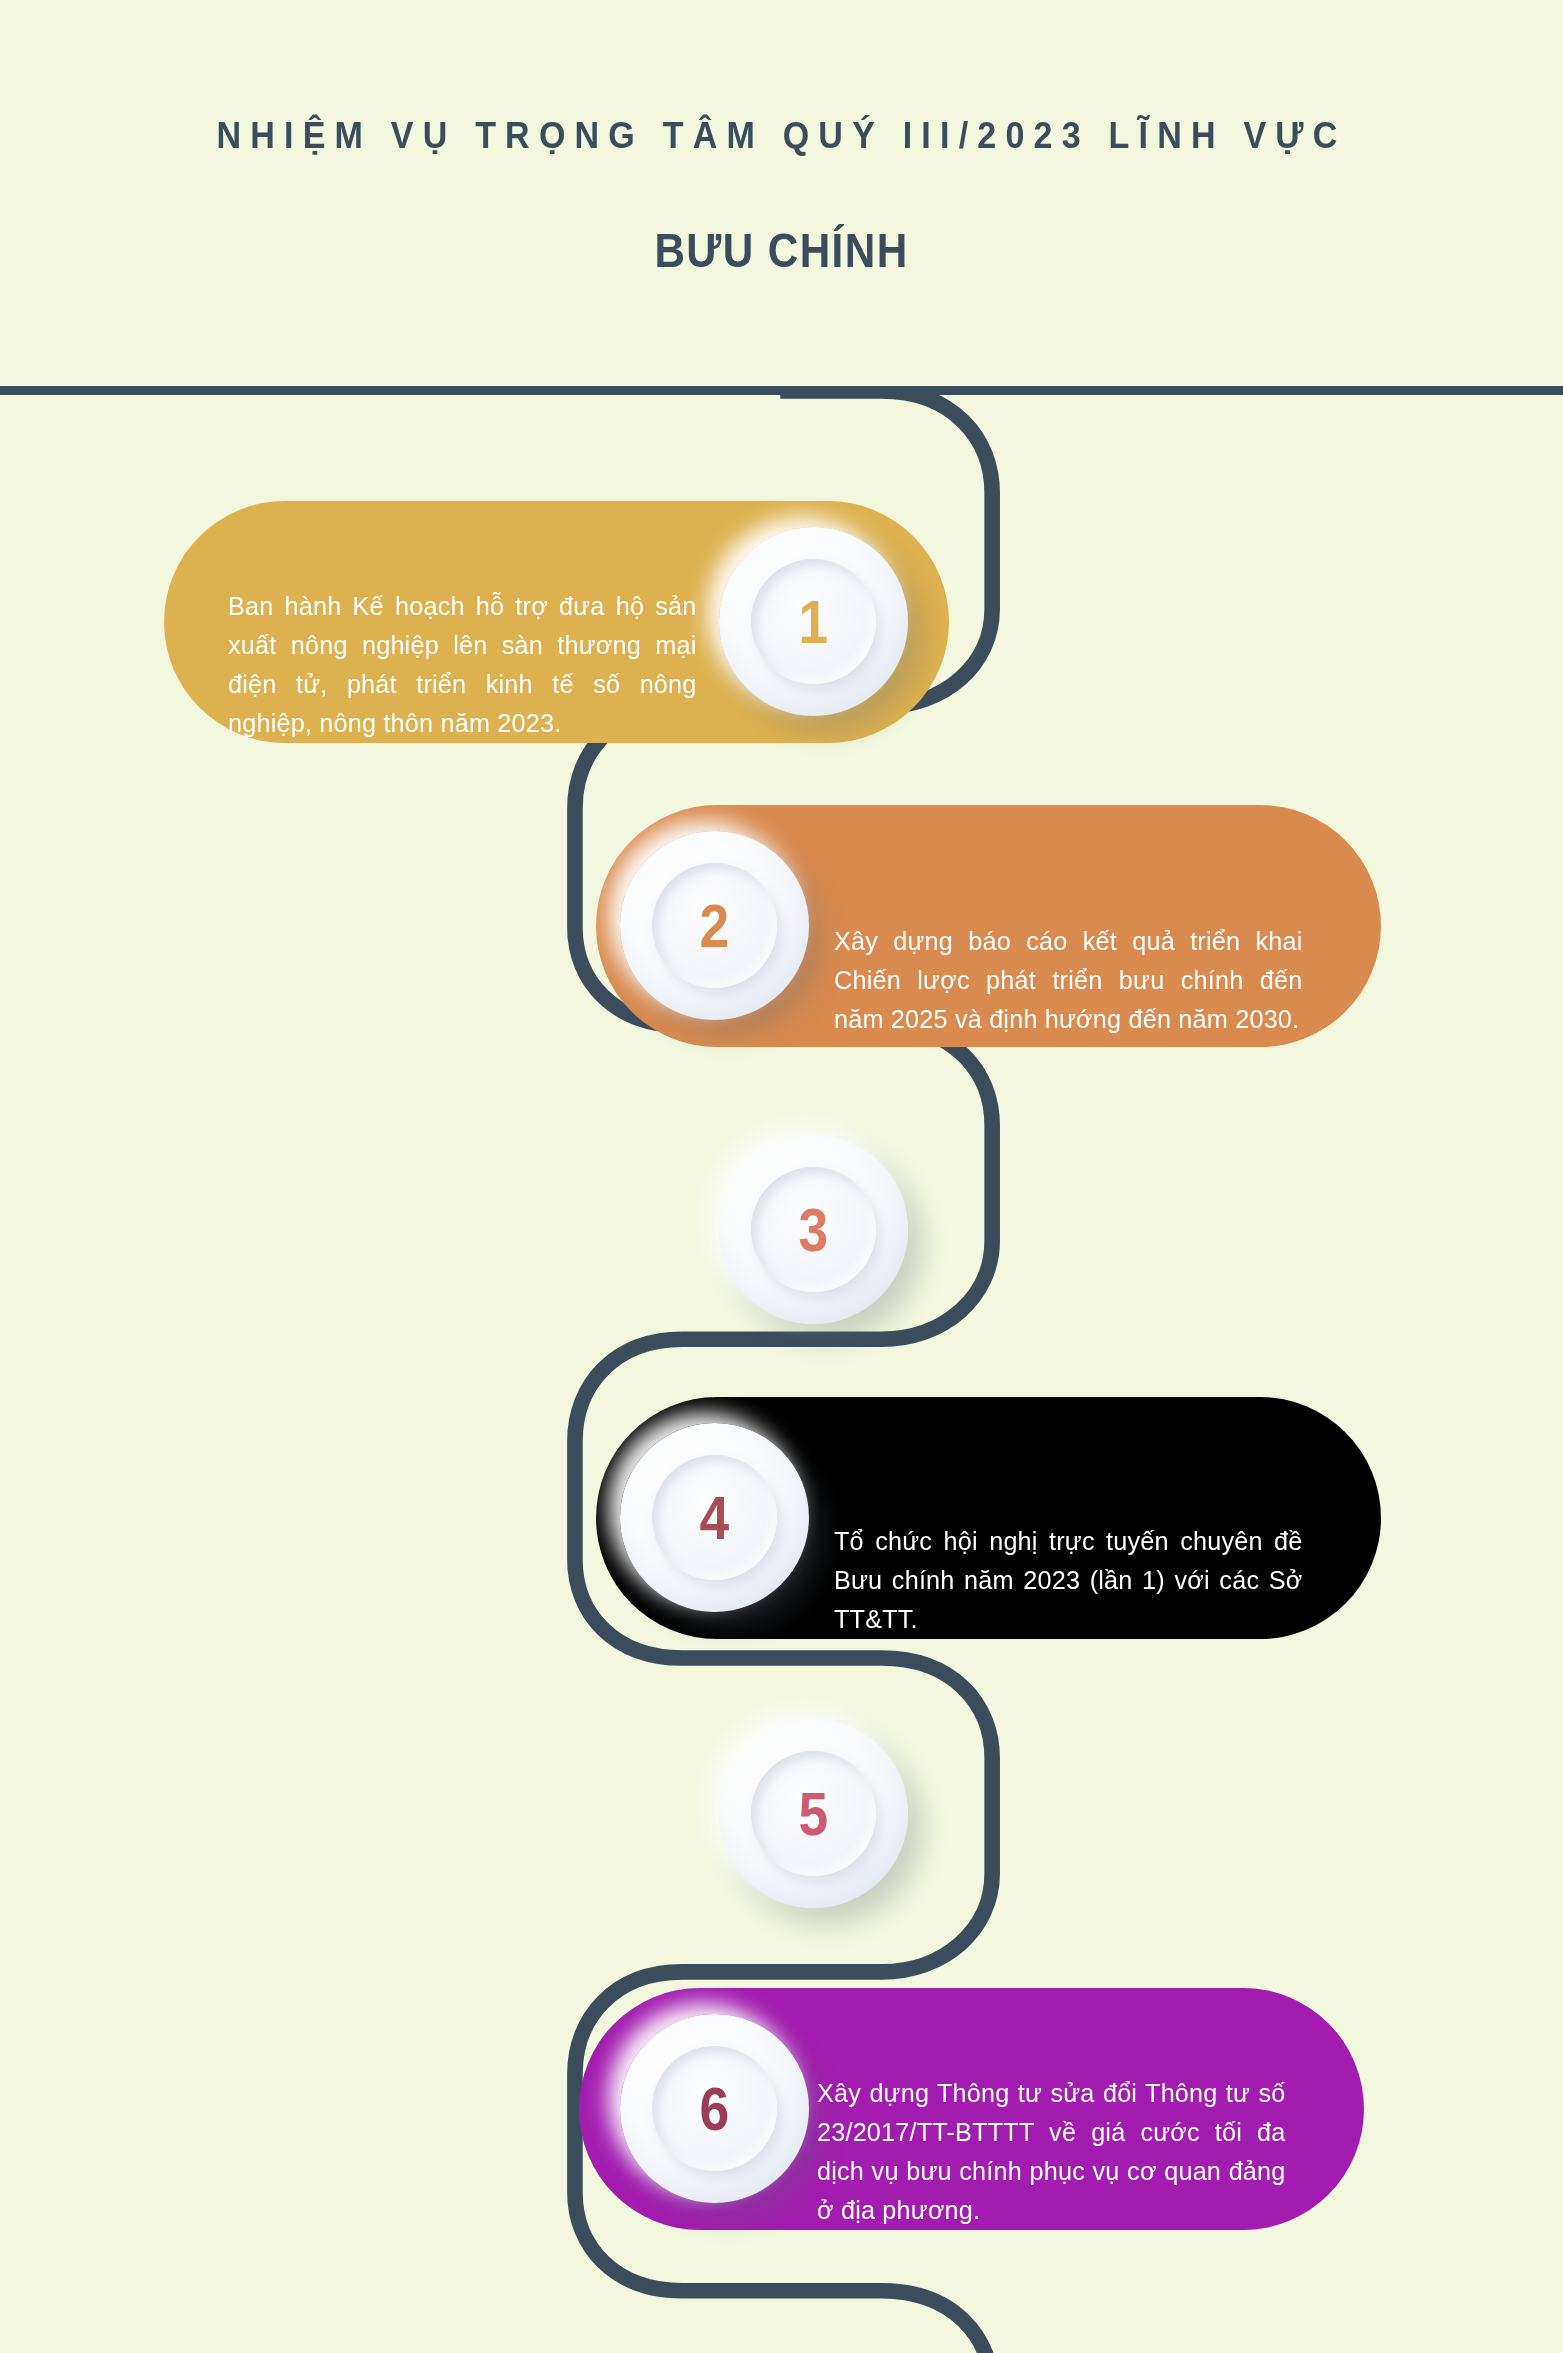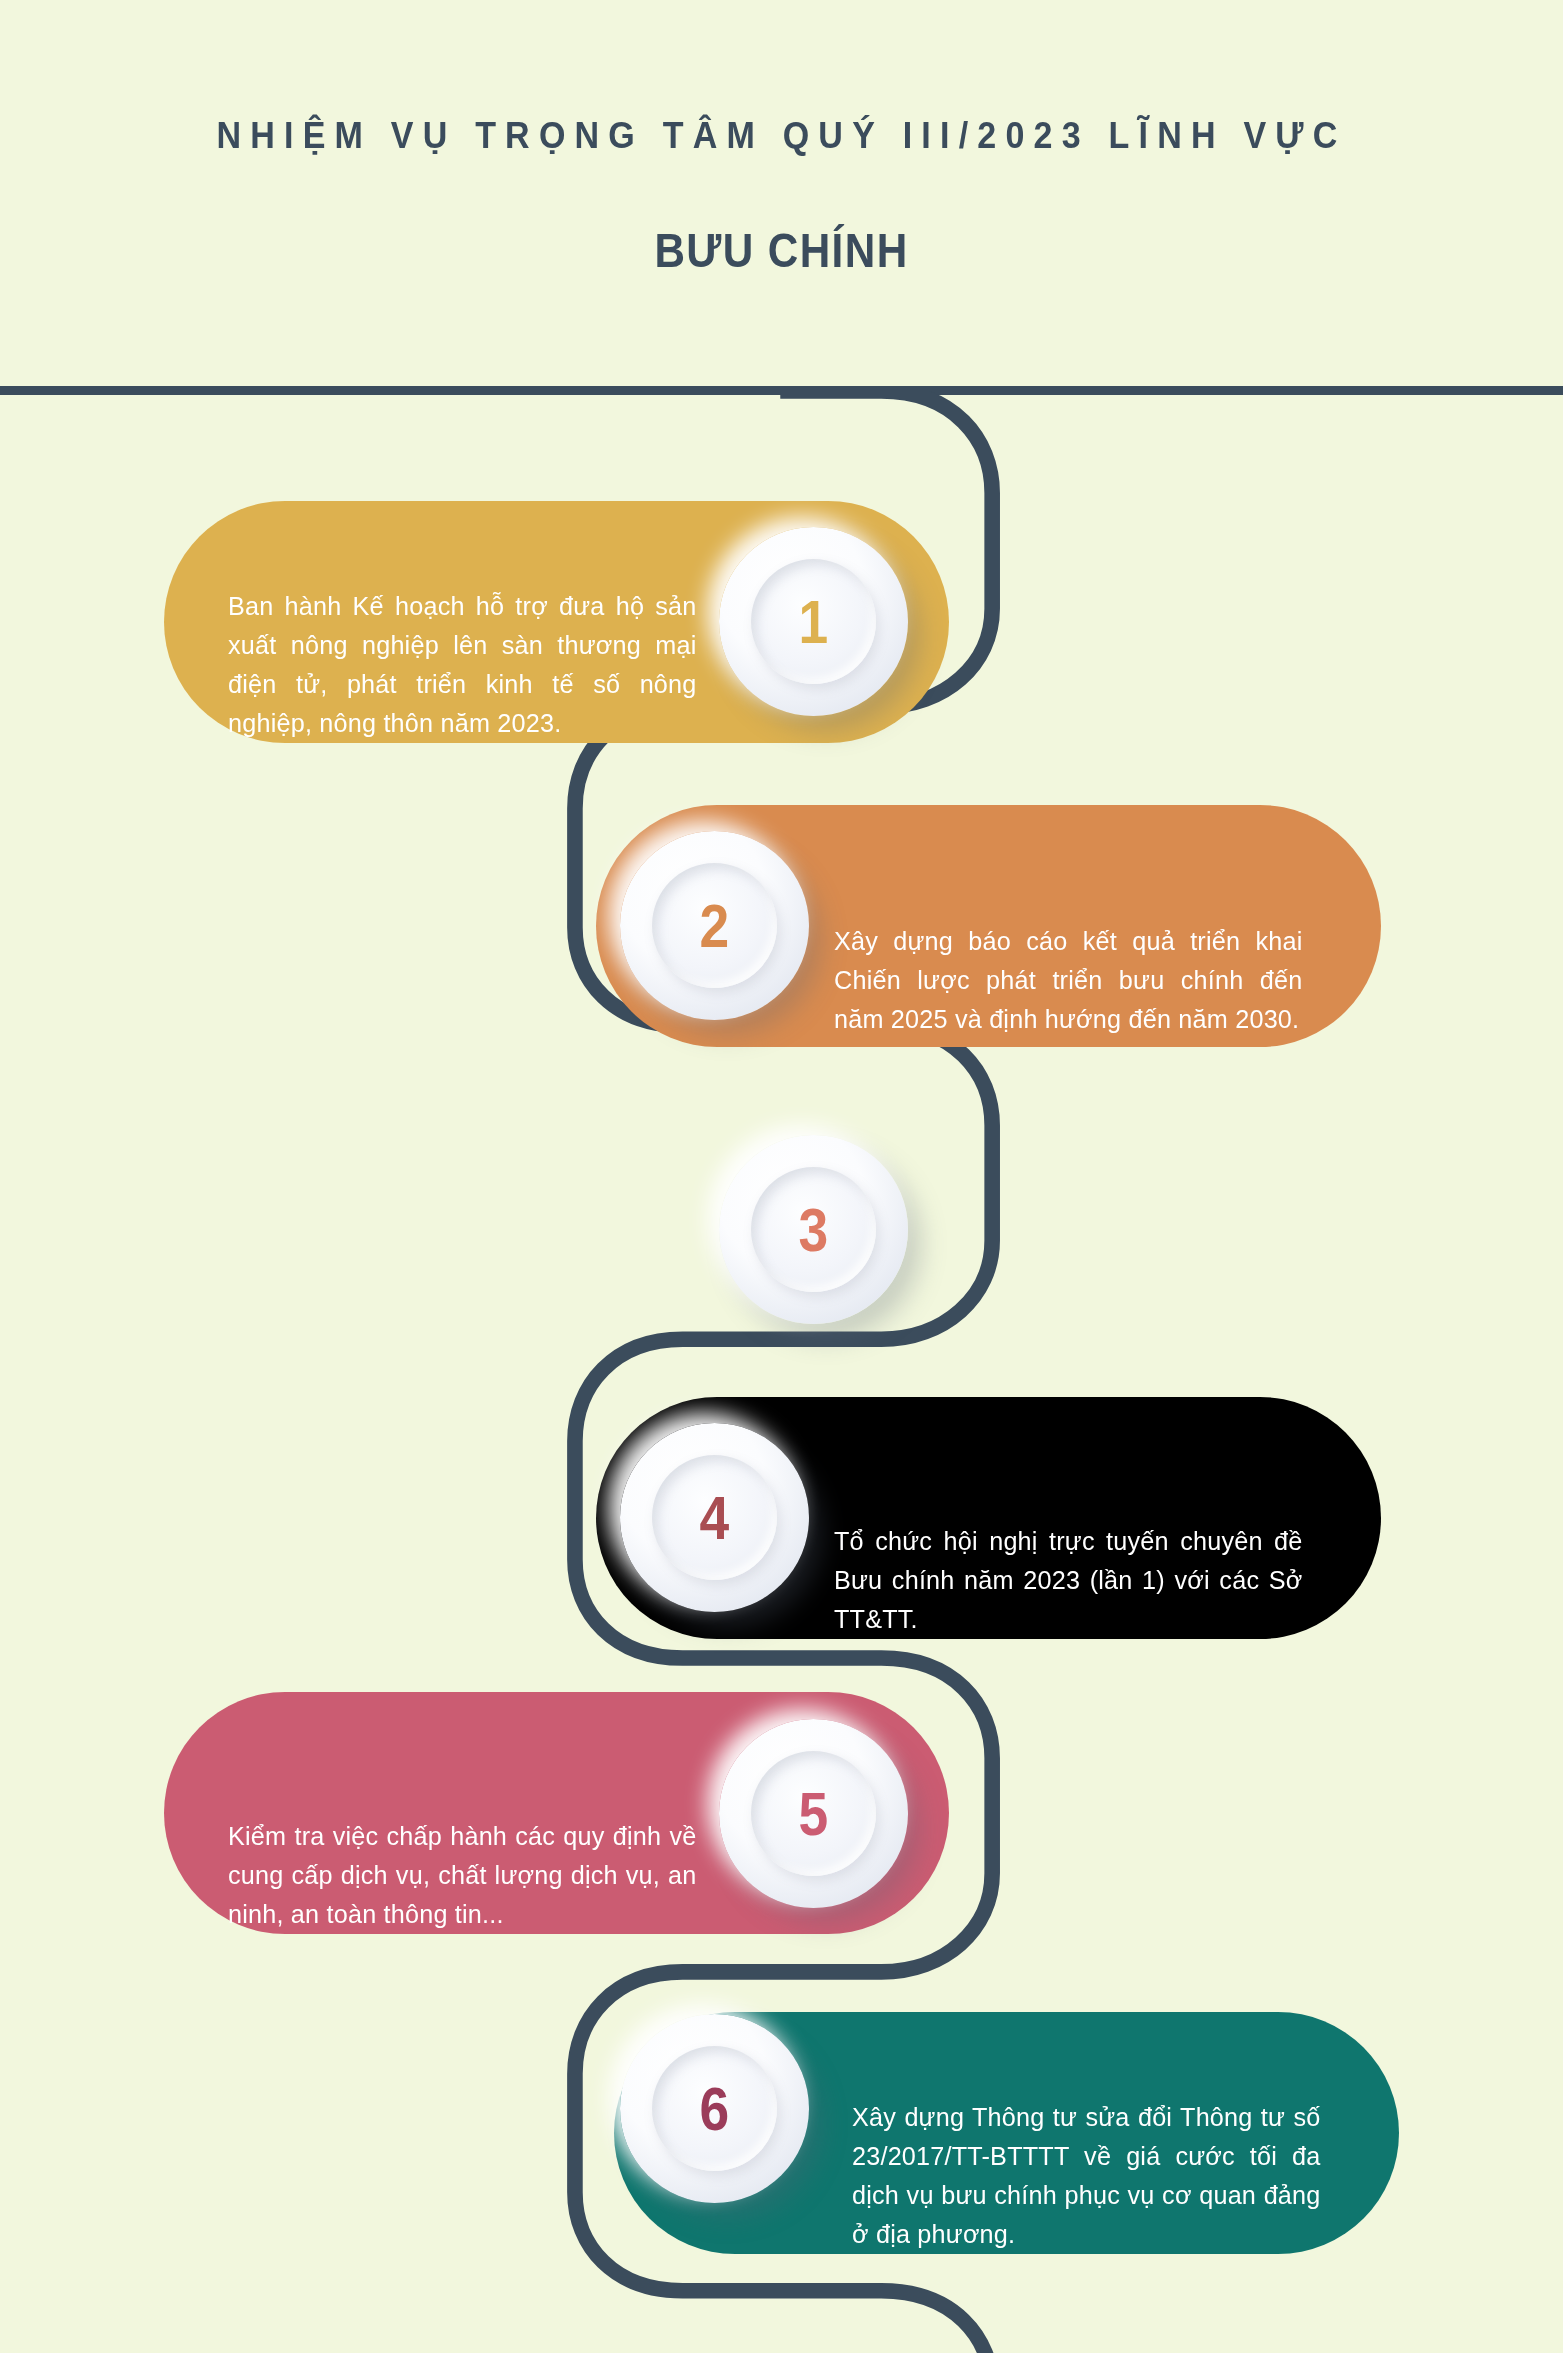--- a/index.html
+++ b/index.html
@@ -151,30 +151,27 @@
 
   <div class="card right" style="left:596px;top:1397px;width:785px;height:242px;background:#000000;padding:0 64px 0 238px;">
     <div class="txt">Tổ chức hội nghị trực tuyến chuyên đề Bưu chính năm 2023 (lần 1) với các Sở TT&amp;TT.</div>
   </div>
   <div class="badge" style="left:620px;top:1423px;">
     <div class="inner">
       <span class="num" style="color:#a94d52;">4</span>
     </div>
   </div>
 
-  <div class="card left" style="left:164px;top:1692px;width:785px;height:242px;background:#cb5c72;padding:0 238px 0 64px;">
-    <div class="txt">Kiểm tra việc chấp hành các quy định về cung cấp dịch vụ, chất lượng dịch vụ, an ninh, an toàn thông tin...</div>
-  </div>
   <div class="badge" style="left:719px;top:1719px;">
     <div class="inner">
       <span class="num" style="color:#cb5c72;">5</span>
     </div>
   </div>
 
-  <div class="card right" style="left:614px;top:1988px;width:785px;height:242px;background:#0f766e;padding:0 64px 0 238px;margin-top:24px;">
+  <div class="card right" style="left:579px;top:1988px;width:785px;height:242px;background:#a21caf;padding:0 64px 0 238px;">
     <div class="txt">Xây dựng Thông tư sửa đổi Thông tư số 23/2017/TT-BTTTT về giá cước tối đa dịch vụ bưu chính phục vụ cơ quan đảng ở địa phương.</div>
   </div>
   <div class="badge" style="left:620px;top:2014px;">
     <div class="inner">
       <span class="num" style="color:#9b3c5a;">6</span>
     </div>
   </div>
 
 </div>
 

